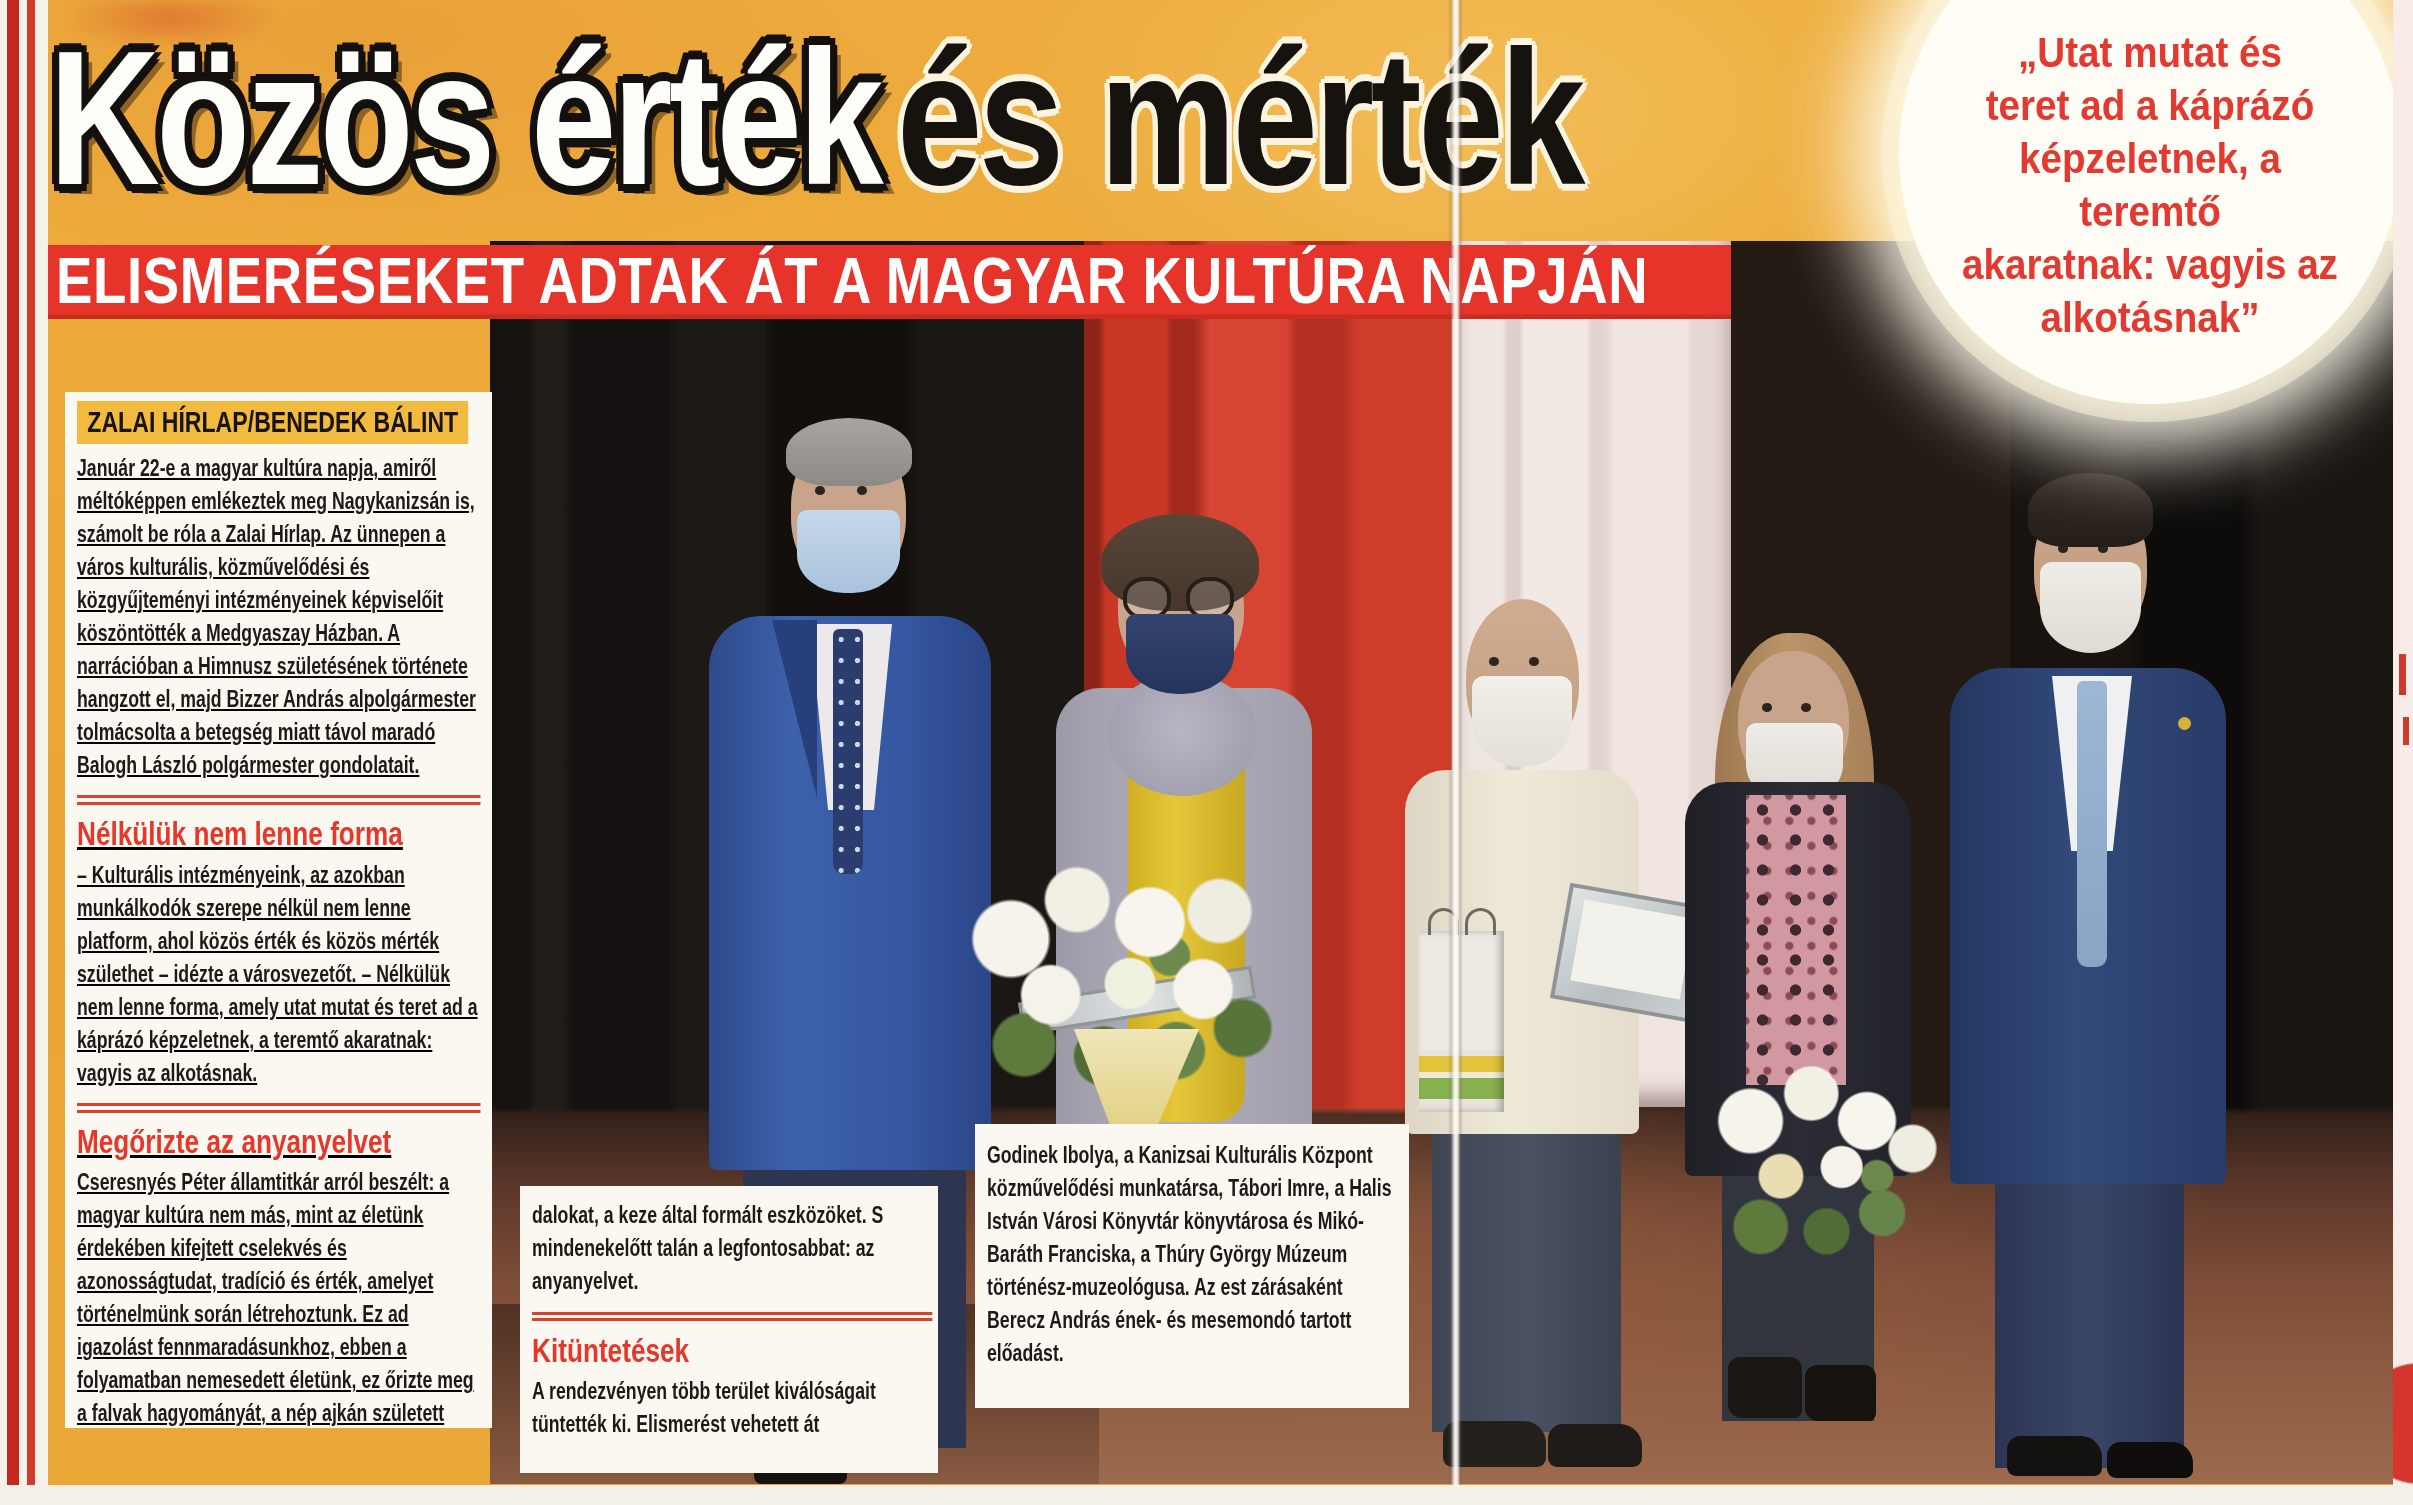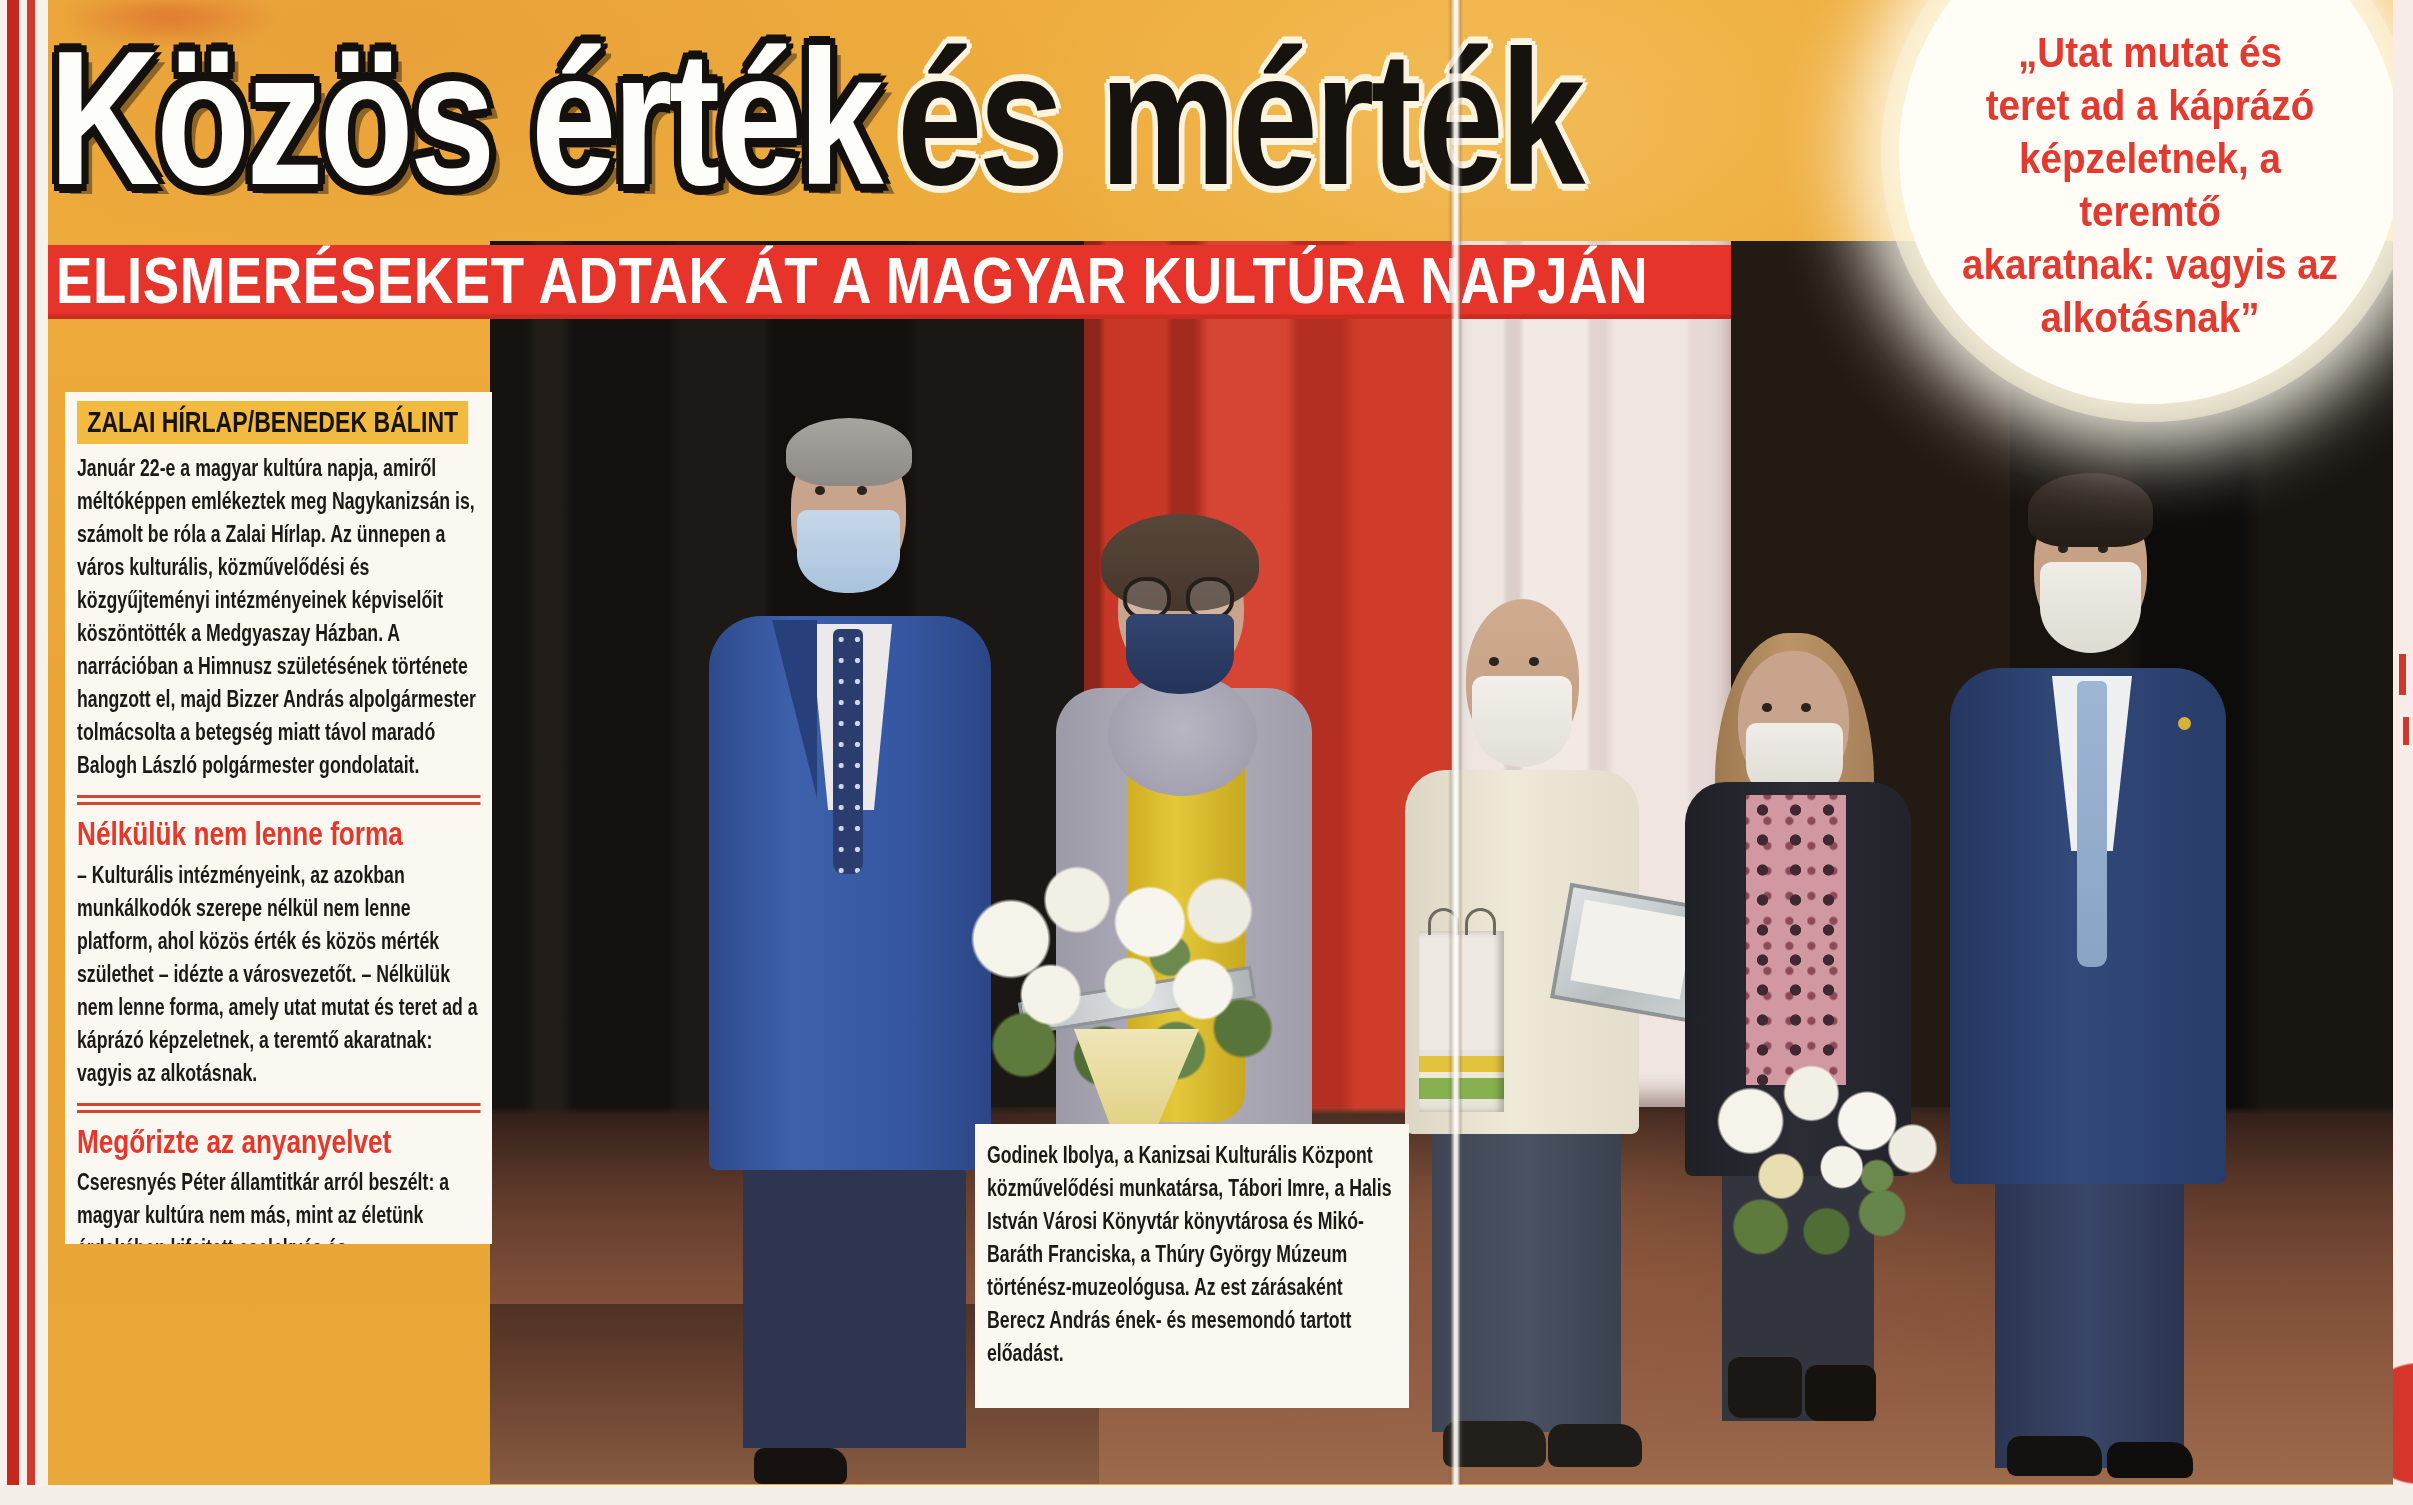--- a/index.html
+++ b/index.html
@@ -69,21 +69,21 @@
       radial-gradient(55% 80% at 52% 30%, rgba(190,120,80,.35), transparent 70%),
       linear-gradient(180deg,#33201700 0,#33201a 2%,#5d392a 22%,#7b4c36 45%,#8f5c42 72%,#9c6a4c 100%);}
   .floor-shade-left{left:0;top:1063px;width:609px;height:181px;background:linear-gradient(180deg,rgba(40,24,18,.55),rgba(60,35,25,.2));}
 
   
   .skin{background:#c9a48c;}
   .eye{width:10.4px;height:9px;border-radius:50%;background:#2b231d;}
 
   
   .tbox{background:#fbf8f2;z-index:20;overflow:hidden;box-sizing:border-box;}
-  .box-left{left:65px;top:392px;width:427px;height:852px;padding:7.4px 10.4px 0 12px;}
+  .box-left{left:65px;top:392px;width:427px;height:1036px;padding:7.4px 10.4px 0 12px;text-decoration:underline;}
   .box-mid{left:520px;top:1186px;width:418px;height:287px;padding:13.4px 9px 0 12px;}
   .box-right{left:975px;top:1124px;width:434px;height:284px;padding:15px 24px 0 12px;}
   .cond{transform:scaleX(.77);transform-origin:top left;width:524px;}
   .box-mid .cond{width:520px;}
   .box-right .cond{width:535px;}
   .body-txt{margin:0 0 4.5px;font-size:23px;line-height:33px;font-weight:bold;color:#1c1917;}
   .sec-head{margin:4.5px 0 6px;font-size:34px;line-height:1.1;font-weight:bold;color:#e5372a;}
   .sep{height:3.7px;border-top:3px solid #d9422d;border-bottom:3px solid #d9422d;margin:13.4px 0 10.4px;}
   .byline-chip{display:inline-block;background:#f2ba3e;color:#17130f;font-weight:bold;
     font-size:30px;line-height:1.15;padding:3.7px 13.4px 5.2px;margin:1.5px 0 7.4px;white-space:nowrap;}
@@ -231,20 +231,28 @@
       <p class="body-txt">Január 22-e a magyar kultúra napja, amiről méltóképpen emlékeztek meg Nagykanizsán is, számolt be róla a Zalai Hírlap. Az ünnepen a város kulturális, közművelődési és közgyűjteményi intézményeinek képviselőit köszöntötték a Medgyaszay Házban. A narrációban a Himnusz születésének története hangzott el, majd Bizzer András alpolgármester tolmácsolta a betegség miatt távol maradó Balogh László polgármester gondolatait.</p>
       <div class="sep"></div>
       <h2 class="sec-head">Nélkülük nem lenne forma</h2>
       <p class="body-txt">– Kulturális intézményeink, az azokban munkálkodók szerepe nélkül nem lenne platform, ahol közös érték és közös mérték születhet – idézte a városvezetőt. – Nélkülük nem lenne forma, amely utat mutat és teret ad a káprázó képzeletnek, a teremtő akaratnak: vagyis az alkotásnak.</p>
       <div class="sep"></div>
       <h2 class="sec-head">Megőrizte az anyanyelvet</h2>
       <p class="body-txt">Cseresnyés Péter államtitkár arról beszélt: a magyar kultúra nem más, mint az életünk érdekében kifejtett cselekvés és azonosságtudat, tradíció és érték, amelyet történelmünk során létrehoztunk. Ez ad igazolást fennmaradásunkhoz, ebben a folyamatban nemesedett életünk, ez őrizte meg a falvak hagyományát, a nép ajkán született</p>
     </div>
   </div>
 
+  <div class="abs tbox box-mid">
+    <div class="cond">
+      <p class="body-txt">dalokat, a keze által formált eszközöket. S mindenekelőtt talán a legfontosabbat: az anyanyelvet.</p>
+      <div class="sep"></div>
+      <h2 class="sec-head">Kitüntetések</h2>
+      <p class="body-txt">A rendezvényen több terület kiválóságait tüntették ki. Elismerést vehetett át</p>
+    </div>
+  </div>
 
   <div class="abs tbox box-right">
     <div class="cond">
       <p class="body-txt">Godinek Ibolya, a Kanizsai Kulturális Központ közművelődési munkatársa, Tábori Imre, a Halis István Városi Könyvtár könyvtárosa és Mikó-Baráth Franciska, a Thúry György Múzeum történész-muzeológusa. Az est zárásaként Berecz András ének- és mesemondó tartott előadást.</p>
     </div>
   </div>
 
   <div class="abs fold-line"></div>
 
   <div class="abs edge-left">

